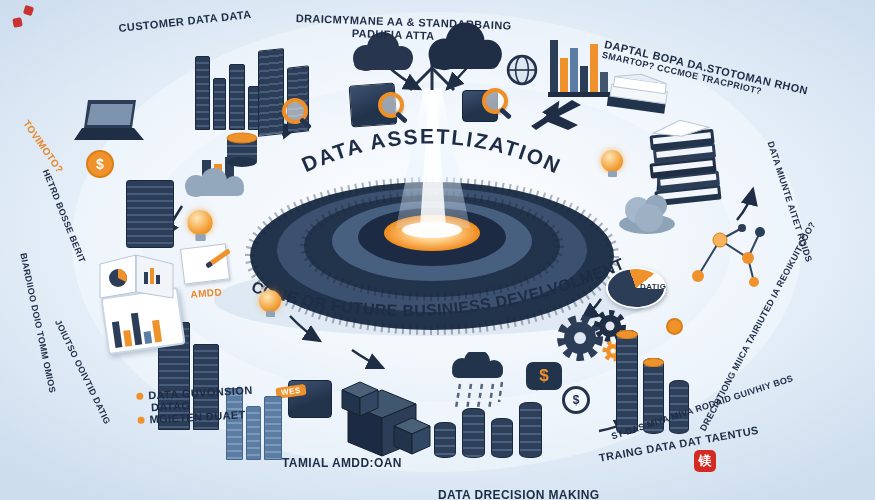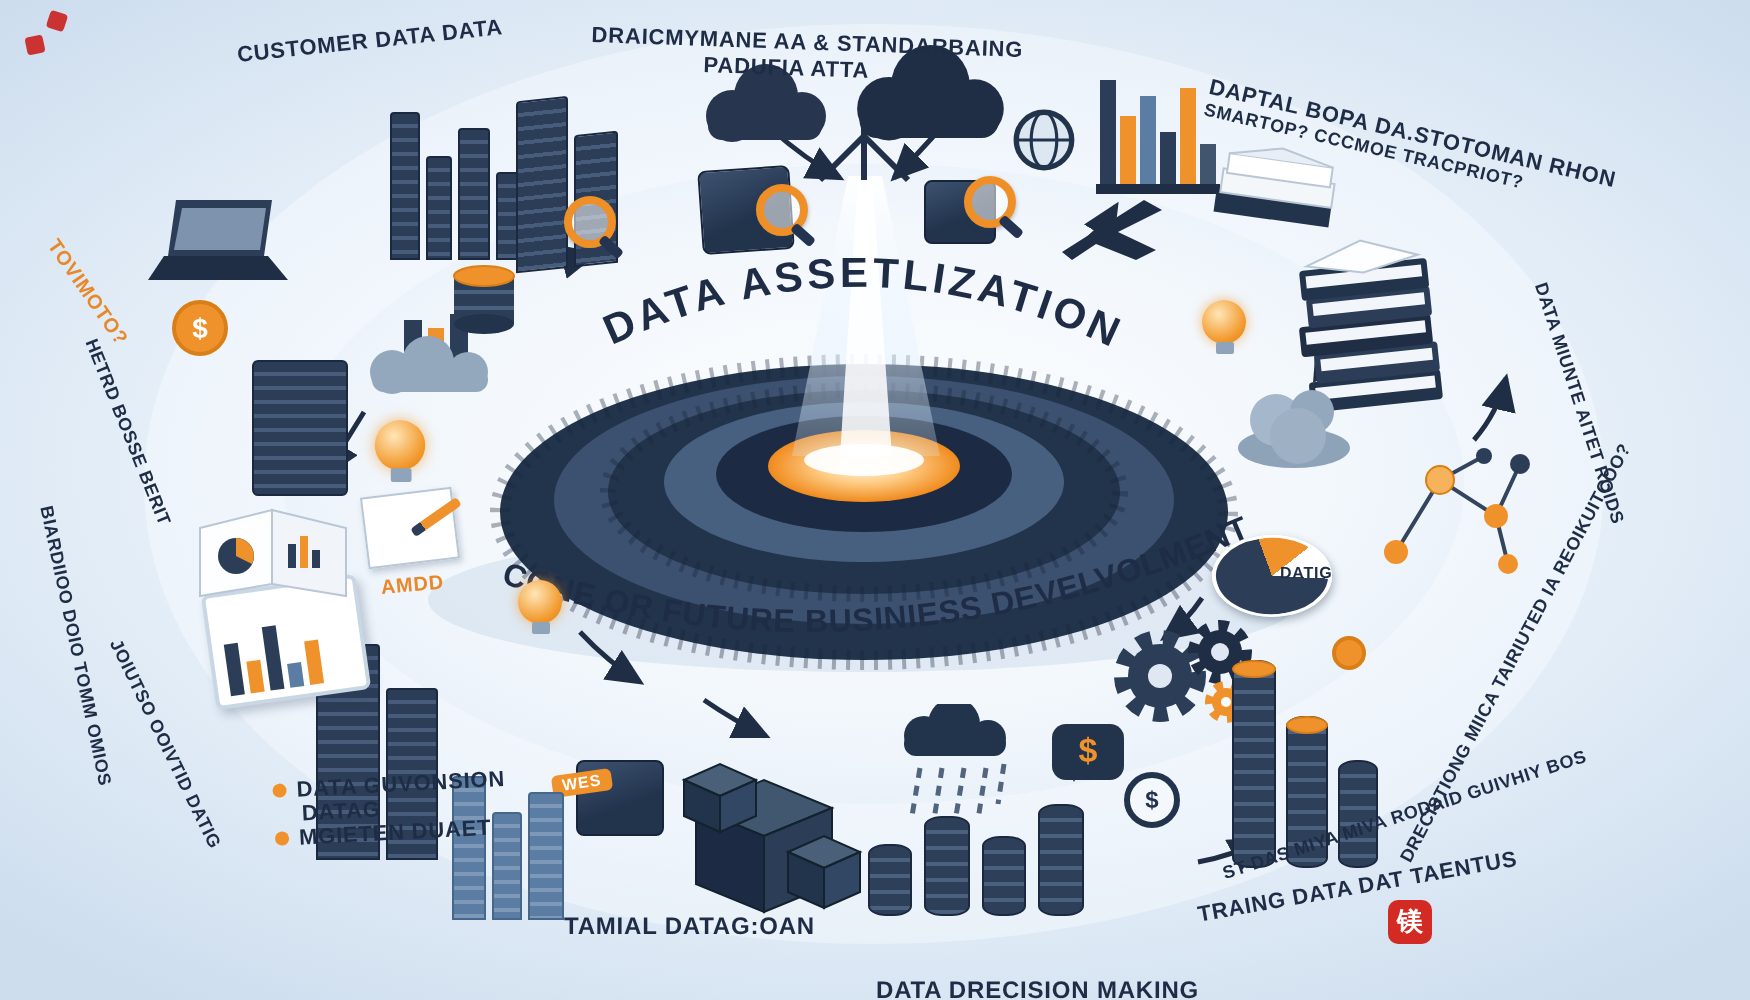--- a/index.html
+++ b/index.html
@@ -458,21 +458,21 @@
   <div class="lbl small" style="left:50px;top:168px;transform:rotate(68deg)">HETRD BOSSE BERIT</div>
   <div class="lbl small" style="left:28px;top:252px;transform:rotate(78deg)">BIARDIIOO DOIO TOMM OMIOS</div>
   <div class="lbl small" style="left:62px;top:318px;transform:rotate(64deg)">JOIUTSO OOIVTID DATIG</div>
 
   <div class="lbl" style="left:136px;top:390px;transform:rotate(-3deg)">
     <div><span class="dot"></span><span>DATA GUVONSION</span></div>
     <div style="padding-left:14px">DATAG</div>
     <div><span class="dot"></span><span>MGIETEN DUAET</span></div>
   </div>
 
-  <div class="lbl" style="left:282px;top:456px;font-size:12px">TAMIAL DATAG:OAN</div>
+  <div class="lbl" style="left:282px;top:456px;font-size:12px">TAMIAL AMDD:OAN</div>
   <div class="lbl" style="left:438px;top:488px;font-size:12px">DATA DRECISION MAKING</div>
 
   <div class="lbl tiny" style="left:640px;top:282px;z-index:3">DATIG</div>
   <div class="lbl orange" style="left:190px;top:289px;font-size:10px;transform:rotate(-5deg)">AMDD</div>
 
   <div class="corner" style="left:24px;top:6px;transform:rotate(18deg)"></div>
   <div class="corner" style="left:13px;top:18px;transform:rotate(-12deg)"></div>
 
   <div class="watermark">
     <div class="wm-badge">

